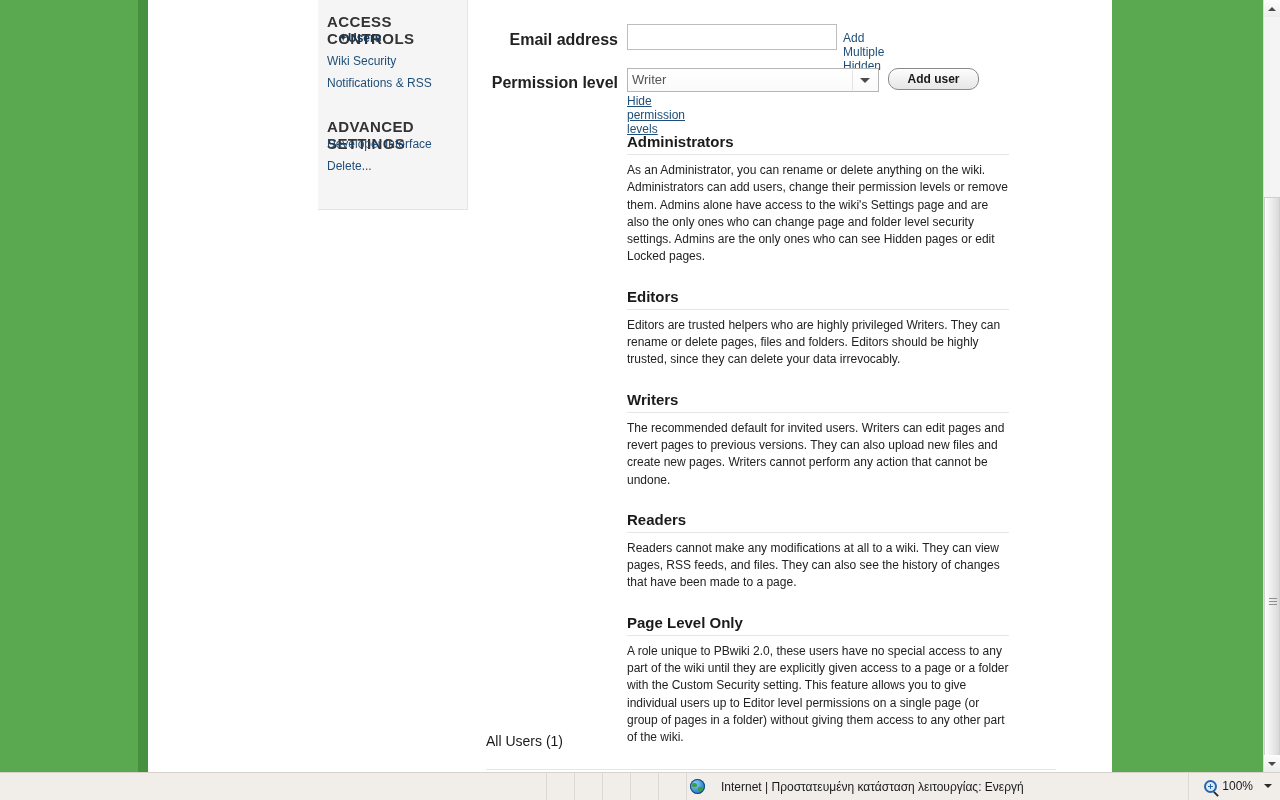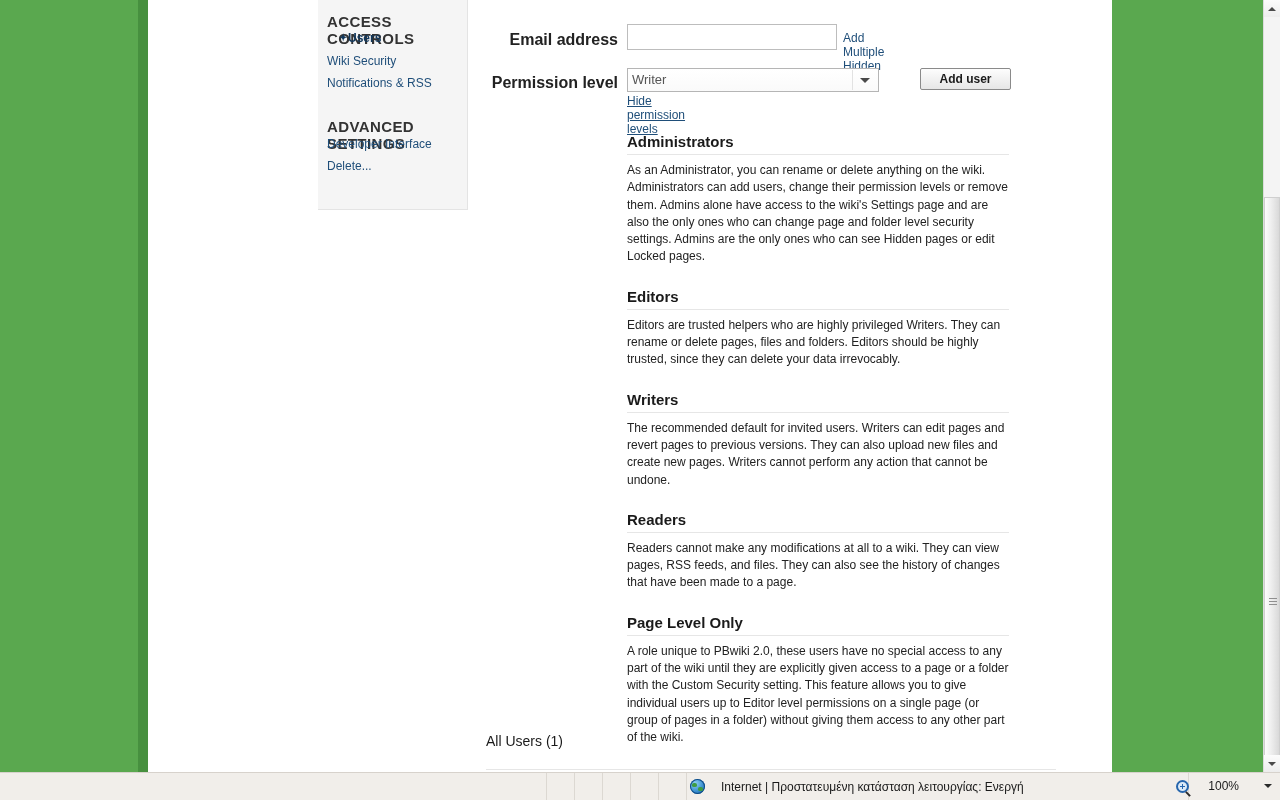--- a/index.html
+++ b/index.html
@@ -132,24 +132,24 @@
   }
   #perm-select .sep {
     position: absolute;
     right: 25px; top: 1px;
     width: 1px; height: 20px;
     background: #e2e2e2;
   }
 
   #add-user-btn {
     position: absolute;
-    left: 772px; top: 68px;
+    left: 740px; top: 68px;
     width: 91px; height: 22px;
     border: 1px solid #8a8a8a;
-    border-radius: 2px;
+    border-radius: 10px;
     background: linear-gradient(#fdfdfd, #e6e6e6);
     font-family: "Liberation Sans", sans-serif;
     font-size: 12px;
     font-weight: bold;
     color: #1a1a1a;
     cursor: pointer;
   }
 
   #hide-perm {
     position: absolute;
@@ -276,21 +276,21 @@
     content: ""; position: absolute; left: 2px; top: 4px;
     width: 5px; height: 4px; background: #3e9c42; border-radius: 40%;
   }
   #globe-icon::after {
     content: ""; position: absolute; right: 2px; top: 8px;
     width: 5px; height: 4px; background: #3e9c42; border-radius: 40%;
   }
   #zoom-zone {
     position: absolute;
     right: 8px; top: 6px;
-    display: flex; align-items: center; gap: 19px;
+    display: flex; align-items: center; gap: 5px;
   }
   #zoom-icon {
     width: 13px; height: 13px; border-radius: 50%;
     border: 2px solid #2766ad;
     background: #dceaf7;
     position: relative; flex: none;
   }
   #zoom-icon::after {
     content: ""; position: absolute;
     right: -4px; bottom: -4px;

